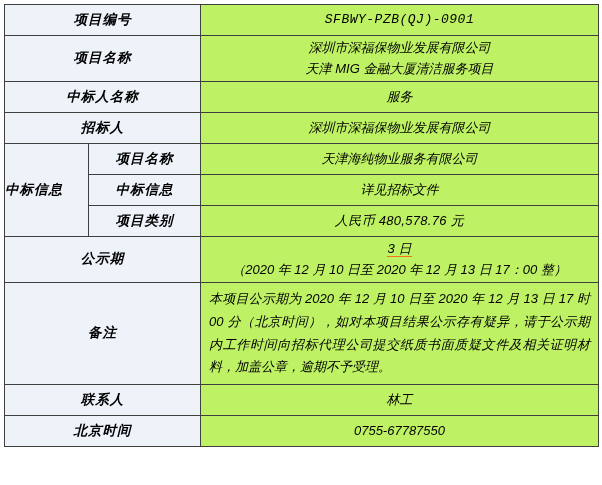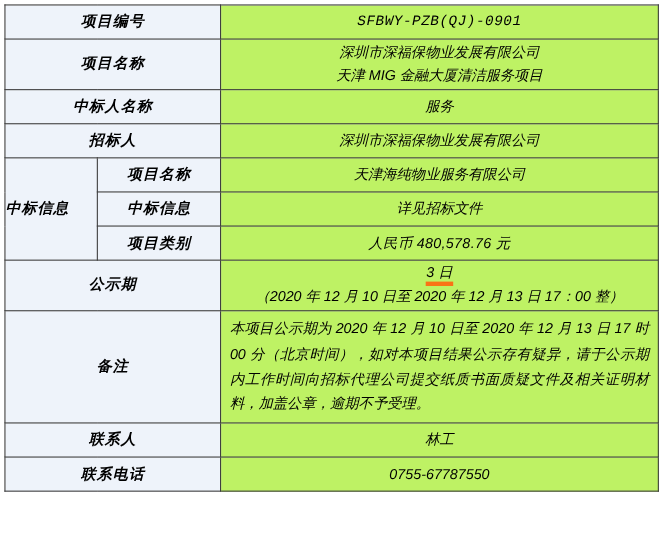--- a/index.html
+++ b/index.html
@@ -72,21 +72,21 @@
     letter-spacing: 0.5px;
   }
   .row-h1 { height: 31px; }
   .row-h2 { height: 46px; margin-top: 32px; }
   .line { display: block; }
   .amount {
     letter-spacing: 0.3px;
   }
   .underline-num {
     display: inline-block;
-    border-bottom: 4px solid #f97316;
+    border-bottom: 1px solid #f97316;
     padding: 0 1px;
     line-height: 1.2;
   }
 </style>
 </head>
 <body>
 
 <div class="sheet">
   <table class="bid-table">
     <colgroup>
@@ -145,18 +145,18 @@
         <td class="lbl" colspan="2">备注</td>
         <td class="val left">本项目公示期为 2020 年 12 月 10 日至 2020 年 12 月 13 日 17 时 00 分（北京时间），如对本项目结果公示存有疑异，请于公示期内工作时间向招标代理公司提交纸质书面质疑文件及相关证明材料，加盖公章，逾期不予受理。</td>
       </tr>
 
       <tr class="row-h1">
         <td class="lbl" colspan="2">联系人</td>
         <td class="val">林工</td>
       </tr>
 
       <tr class="row-h1">
-        <td class="lbl" colspan="2">联系电话</td>
+        <td class="lbl" colspan="2">北京时间</td>
         <td class="val">0755-67787550</td>
       </tr>
     </tbody>
   </table>
 </div>
 
 </body></html>

